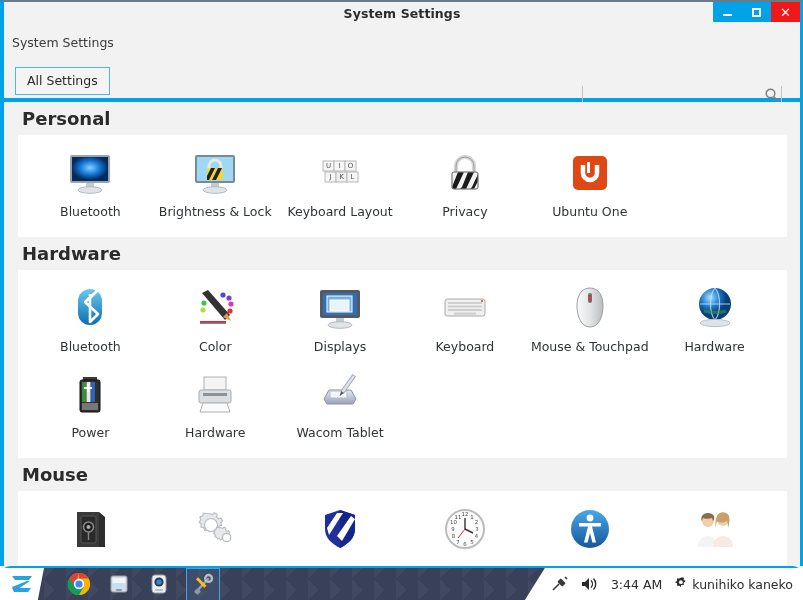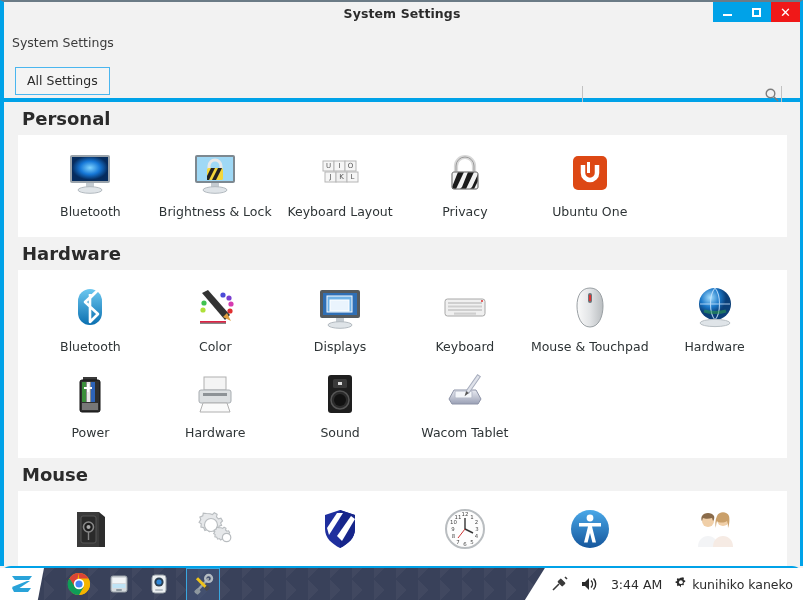--- a/index.html
+++ b/index.html
@@ -379,32 +379,20 @@
           <div class="cell">
             <div class="ico">
               <svg width="50" height="50" viewBox="0 0 50 50">
                 <rect x="14" y="8" width="22" height="13" fill="#f4f4f4" stroke="#b0b0b0"></rect>
       <rect x="9" y="21" width="32" height="13" rx="2" fill="#dcdfe1" stroke="#a8adb1"></rect>
       <rect x="13" y="24" width="24" height="3" fill="#8d9296"></rect>
       <path d="M13 34h24l3 9H10z" fill="#fafafa" stroke="#b0b0b0"></path>
               </svg>
             </div>
             <div class="lbl">Hardware</div>
-          </div>
-          <div class="cell">
-            <div class="ico">
-              <svg width="50" height="50" viewBox="0 0 50 50">
-                <rect x="13" y="6" width="24" height="38" rx="3" fill="#1e1e1e"></rect>
-      <rect x="18" y="10" width="14" height="9" rx="1.5" fill="#3a3a3a"></rect>
-      <rect x="23" y="13" width="4" height="3" fill="#ddd"></rect>
-      <circle cx="25" cy="31" r="9" fill="#2b2b2b" stroke="#555" stroke-width="1.5"></circle>
-      <circle cx="25" cy="31" r="6" fill="#111"></circle>
-              </svg>
-            </div>
-            <div class="lbl">Sound</div>
           </div>
           <div class="cell">
             <div class="ico">
               <svg width="50" height="50" viewBox="0 0 50 50">
                 <defs>
                   <linearGradient id="wtG" x1="0" y1="0" x2="0" y2="1">
                     <stop offset="0%" stop-color="#e9ebf2"></stop>
                     <stop offset="100%" stop-color="#9aa0b5"></stop>
                   </linearGradient>
                 </defs>

